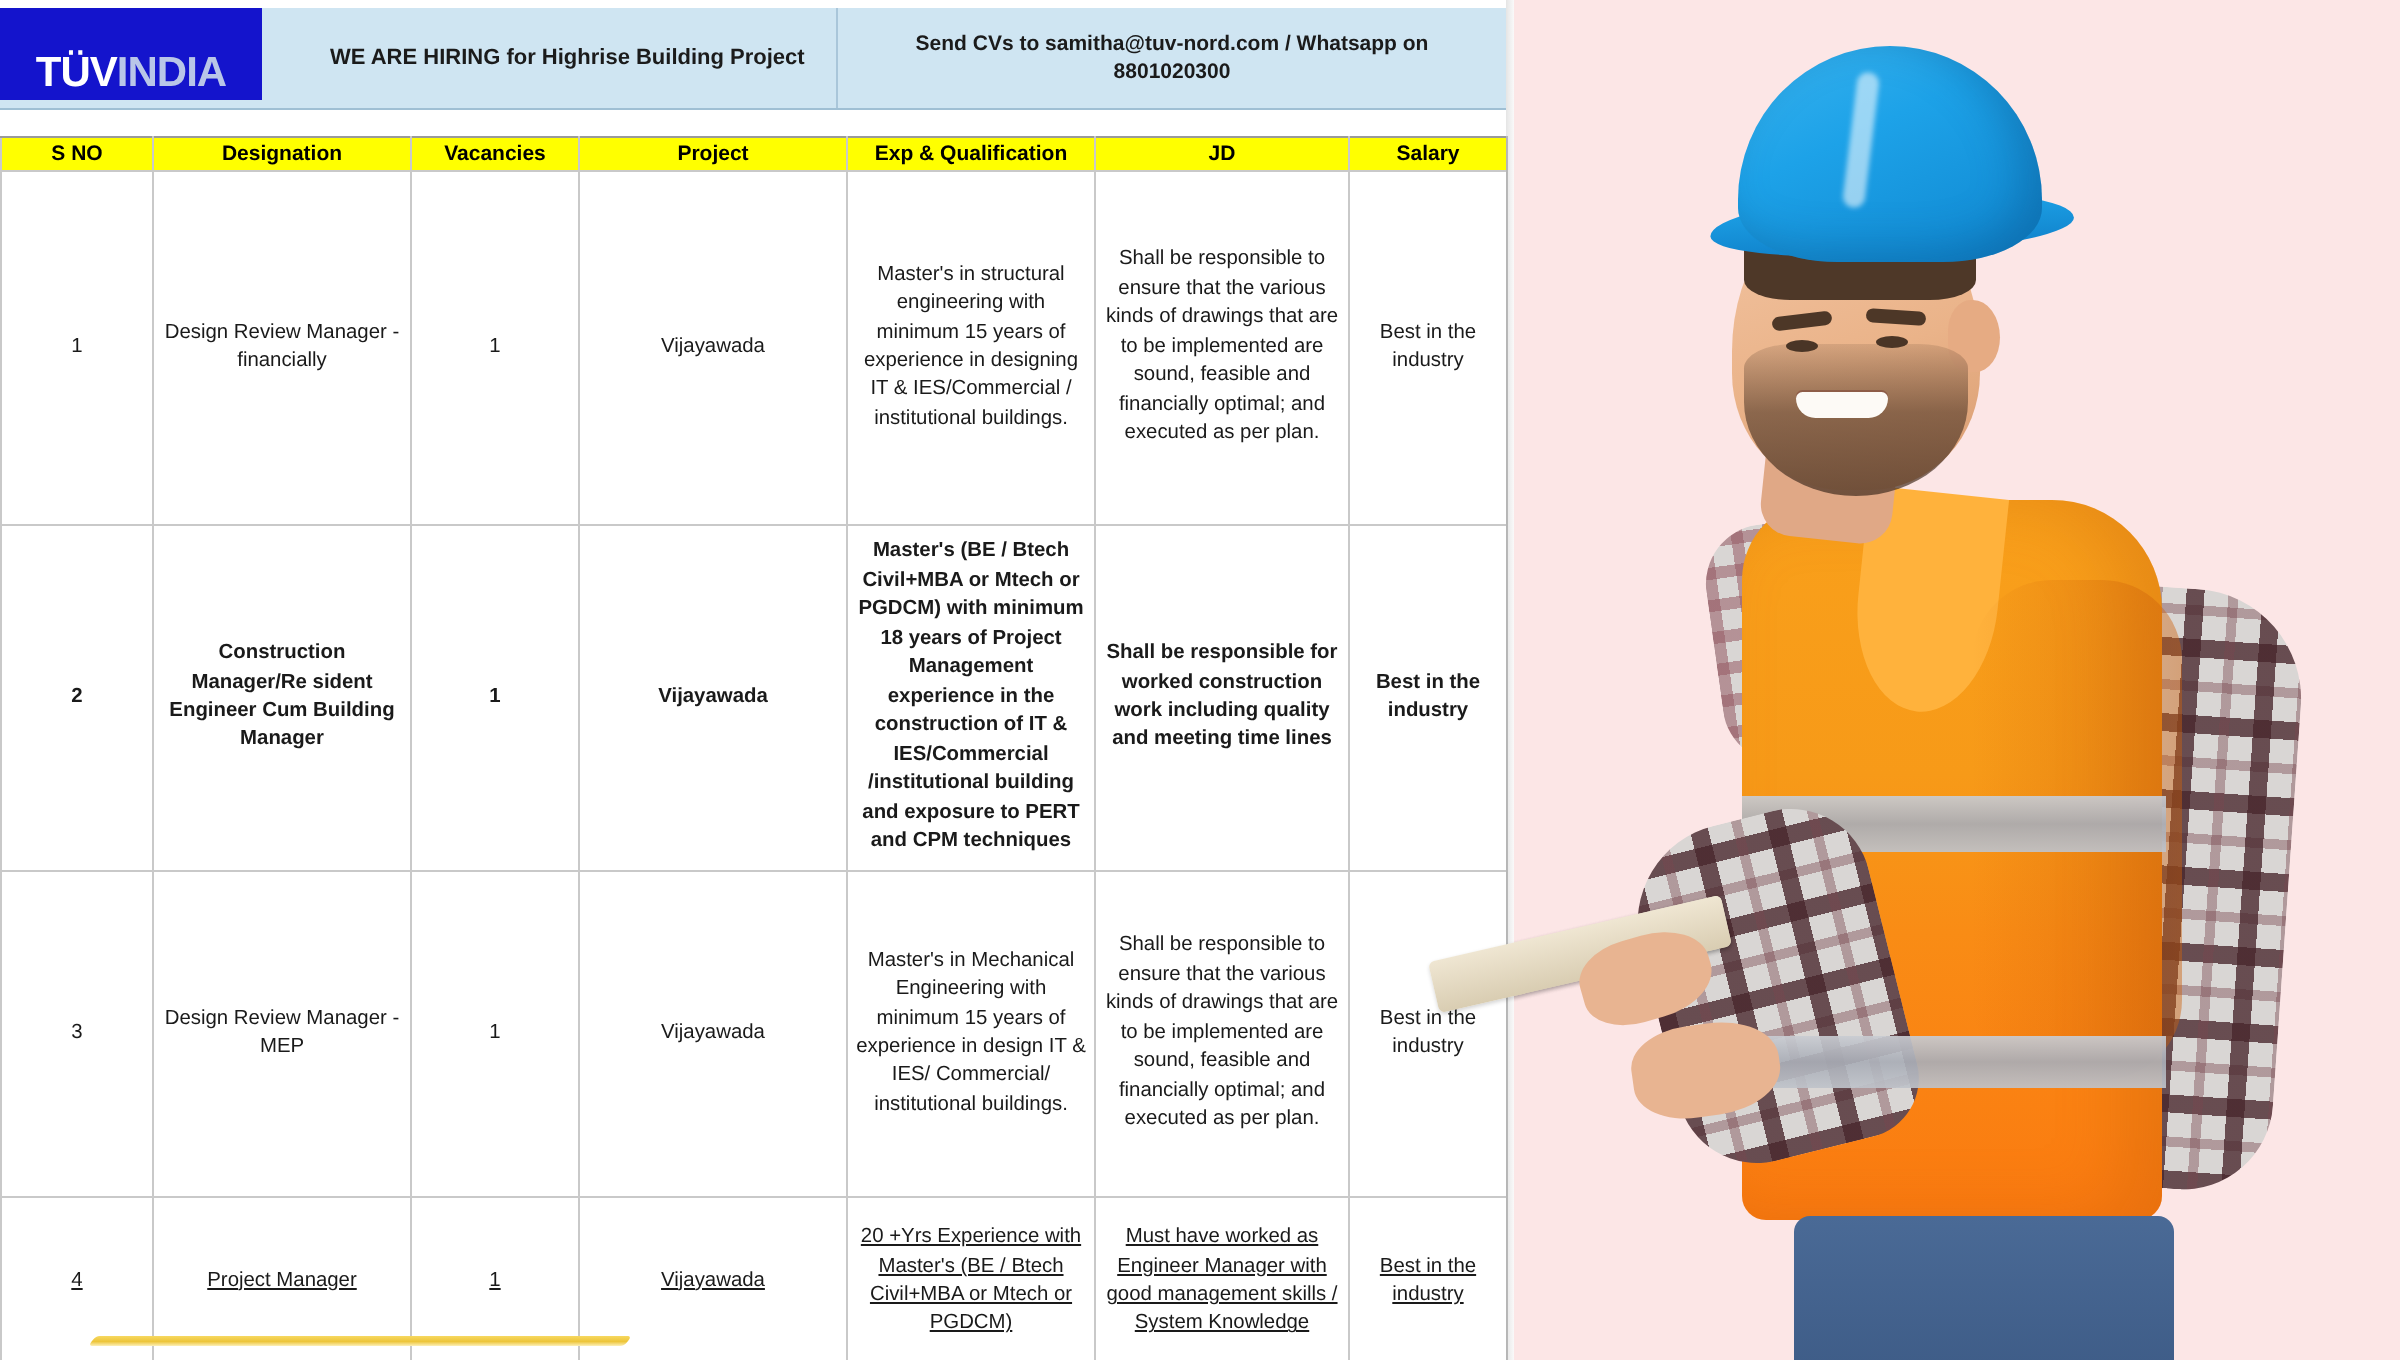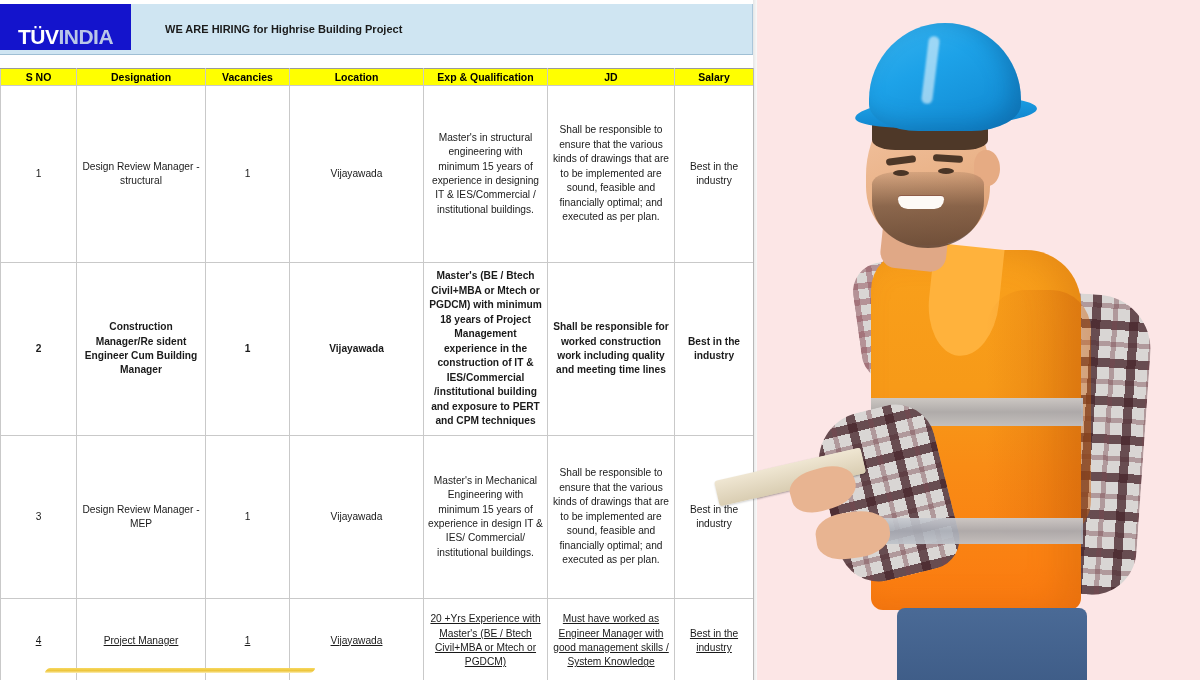--- a/index.html
+++ b/index.html
@@ -431,48 +431,51 @@
   <div class="sheet">
 
     <div class="banner">
       <div class="logo-box">
         <div class="logo-text">
           <span class="logo-tuv">TÜV</span><span class="logo-india">INDIA</span>
         </div>
       </div>
       <div class="banner-mid">
         <span>WE ARE HIRING for Highrise Building Project</span>
+      </div>
+      <div class="banner-right">
+        <span>Send CVs to samitha@tuv-nord.com / Whatsapp on 8801020300</span>
       </div>
     </div>
 
     <table class="jobs">
       <colgroup>
         <col class="col-sno">
         <col class="col-desig">
         <col class="col-vac">
         <col class="col-loc">
         <col class="col-exp">
         <col class="col-jd">
         <col class="col-sal">
       </colgroup>
       <thead>
         <tr>
           <th>S NO</th>
           <th>Designation</th>
           <th>Vacancies</th>
-          <th>Location</th>
+          <th>Project</th>
           <th>Exp &amp; Qualification</th>
           <th>JD</th>
           <th>Salary</th>
         </tr>
       </thead>
       <tbody>
         <tr class="r1">
           <td>1</td>
-          <td>Design Review Manager - structural</td>
+          <td>Design Review Manager - financially</td>
           <td>1</td>
           <td>Vijayawada</td>
           <td class="exp-cell">Master's in structural engineering with minimum 15 years of experience in designing IT &amp; IES/Commercial / institutional buildings.</td>
           <td class="jd-cell">Shall be responsible to ensure that the various kinds of drawings that are to be implemented are sound, feasible and financially optimal; and executed as per plan.</td>
           <td>Best in the industry</td>
         </tr>
         <tr class="r2">
           <td>2</td>
           <td>Construction Manager/Re sident Engineer Cum Building Manager</td>
           <td>1</td>

